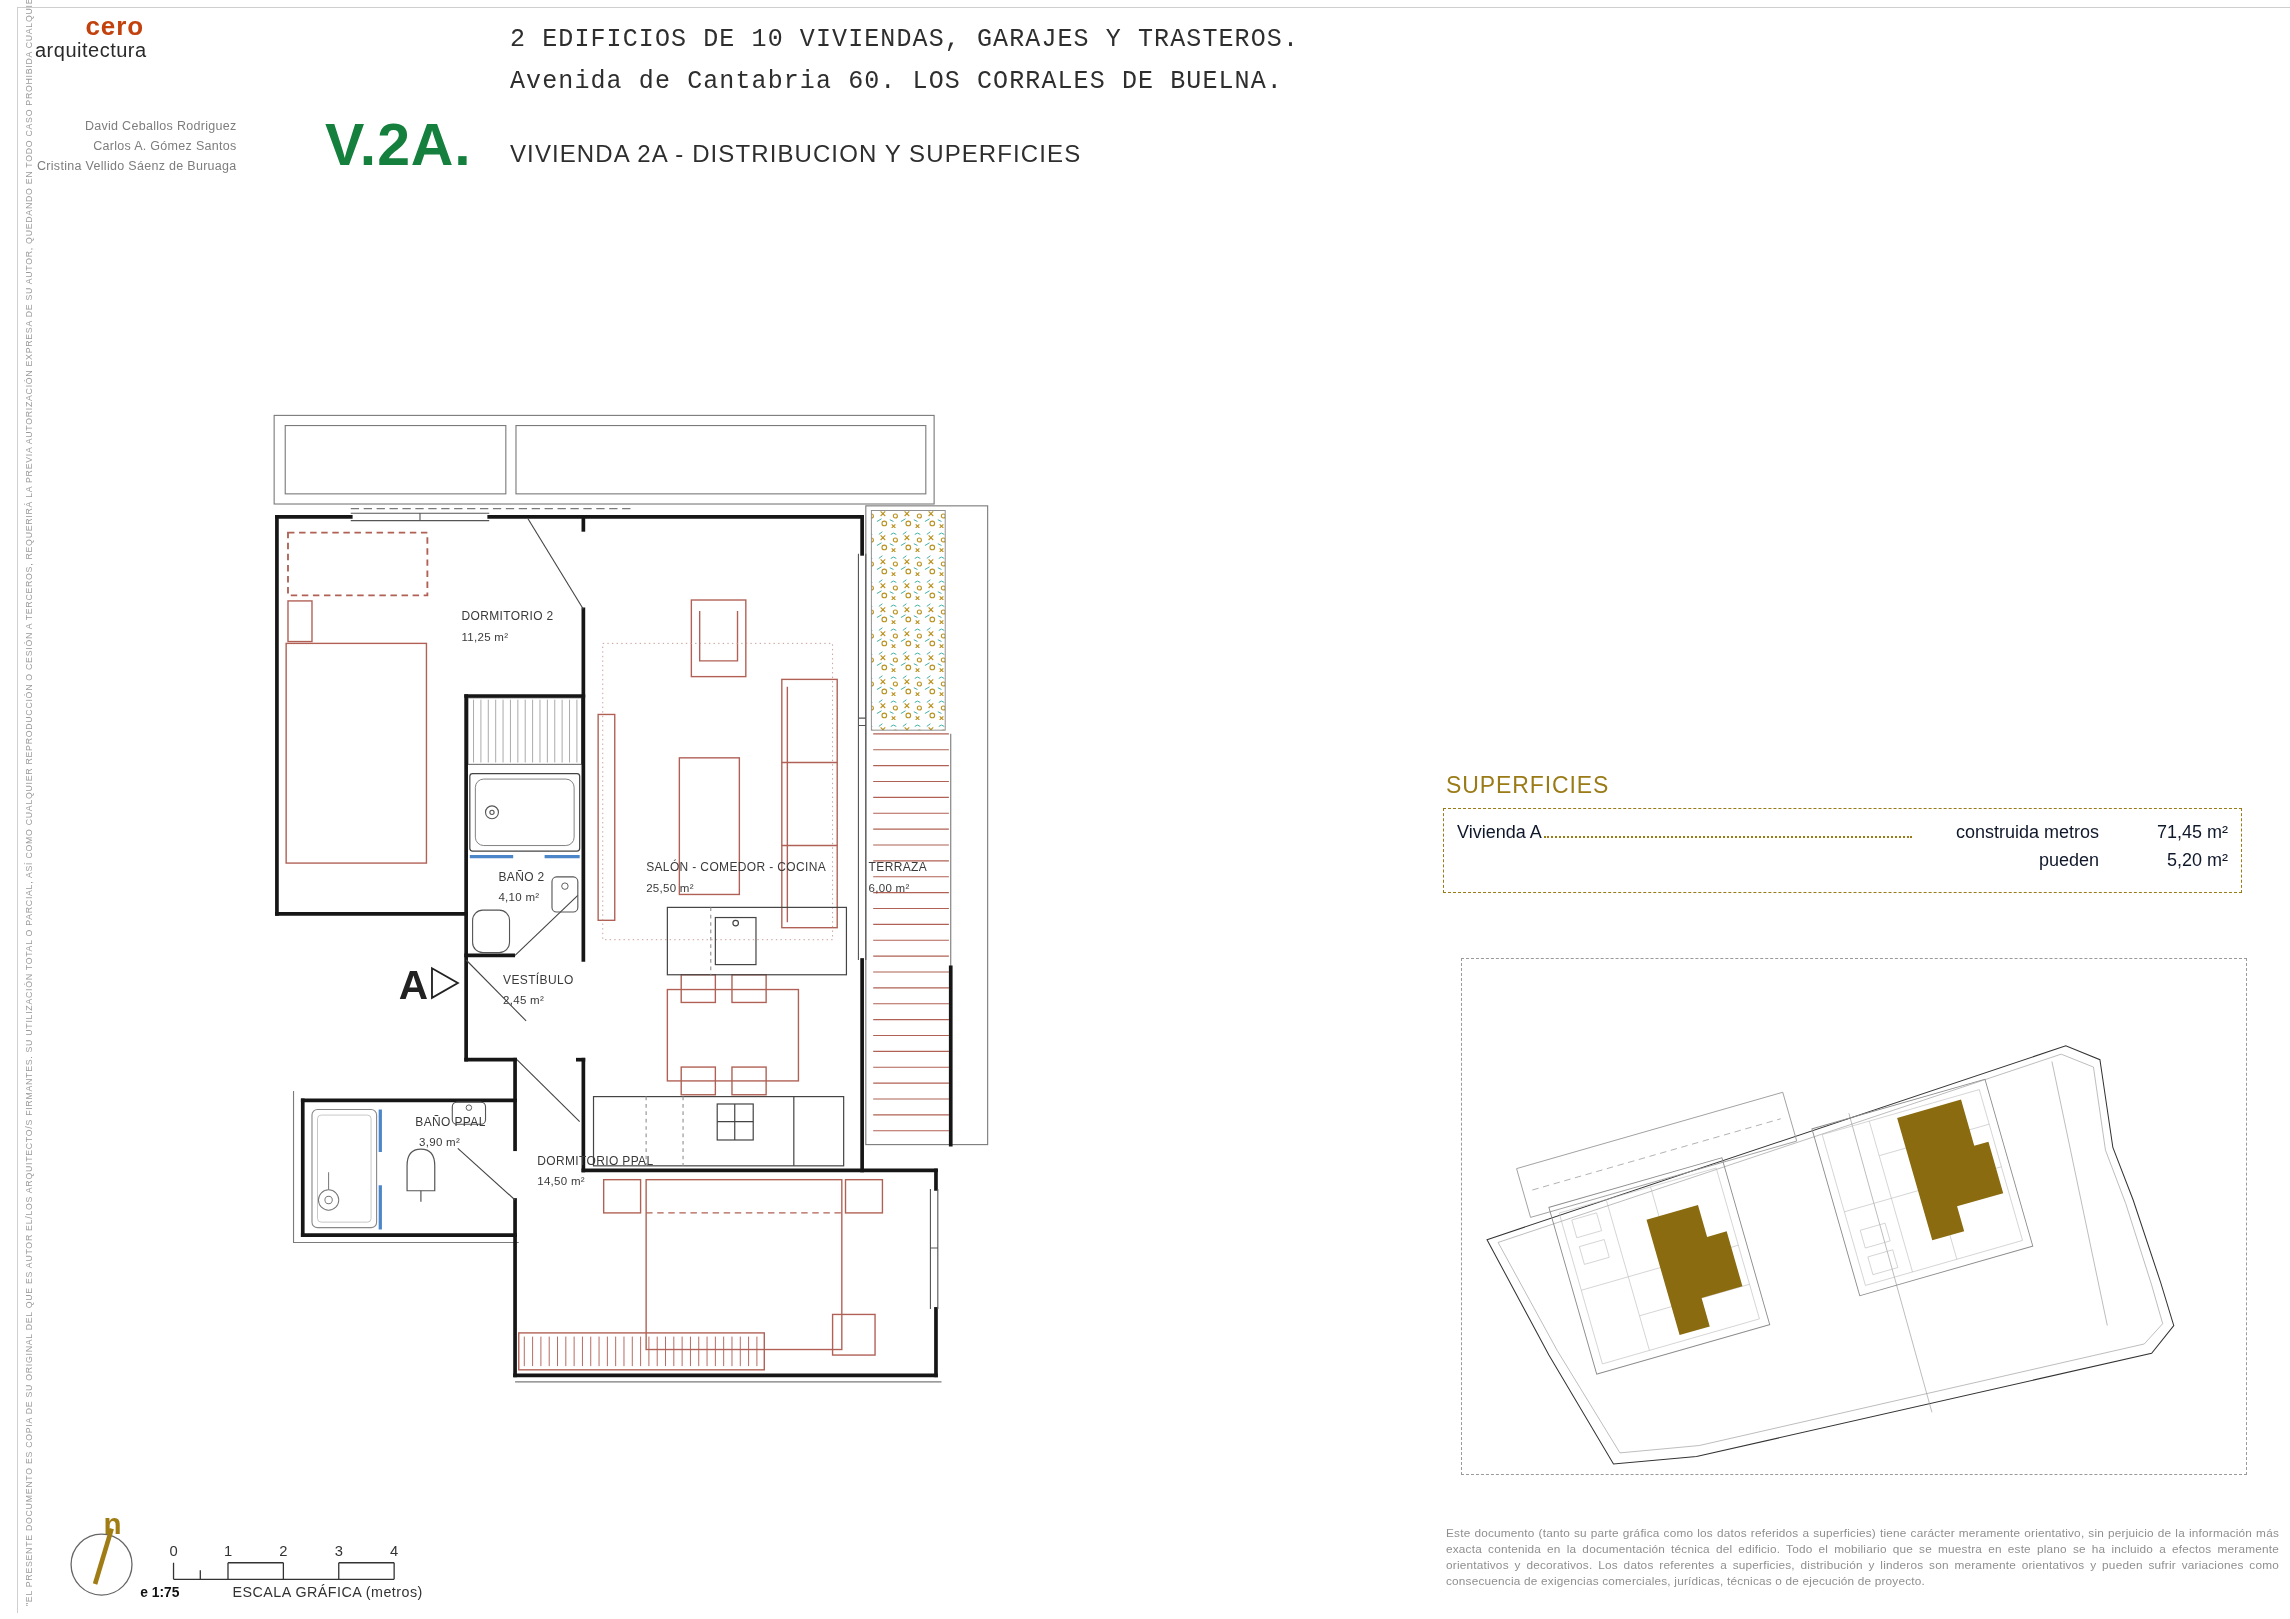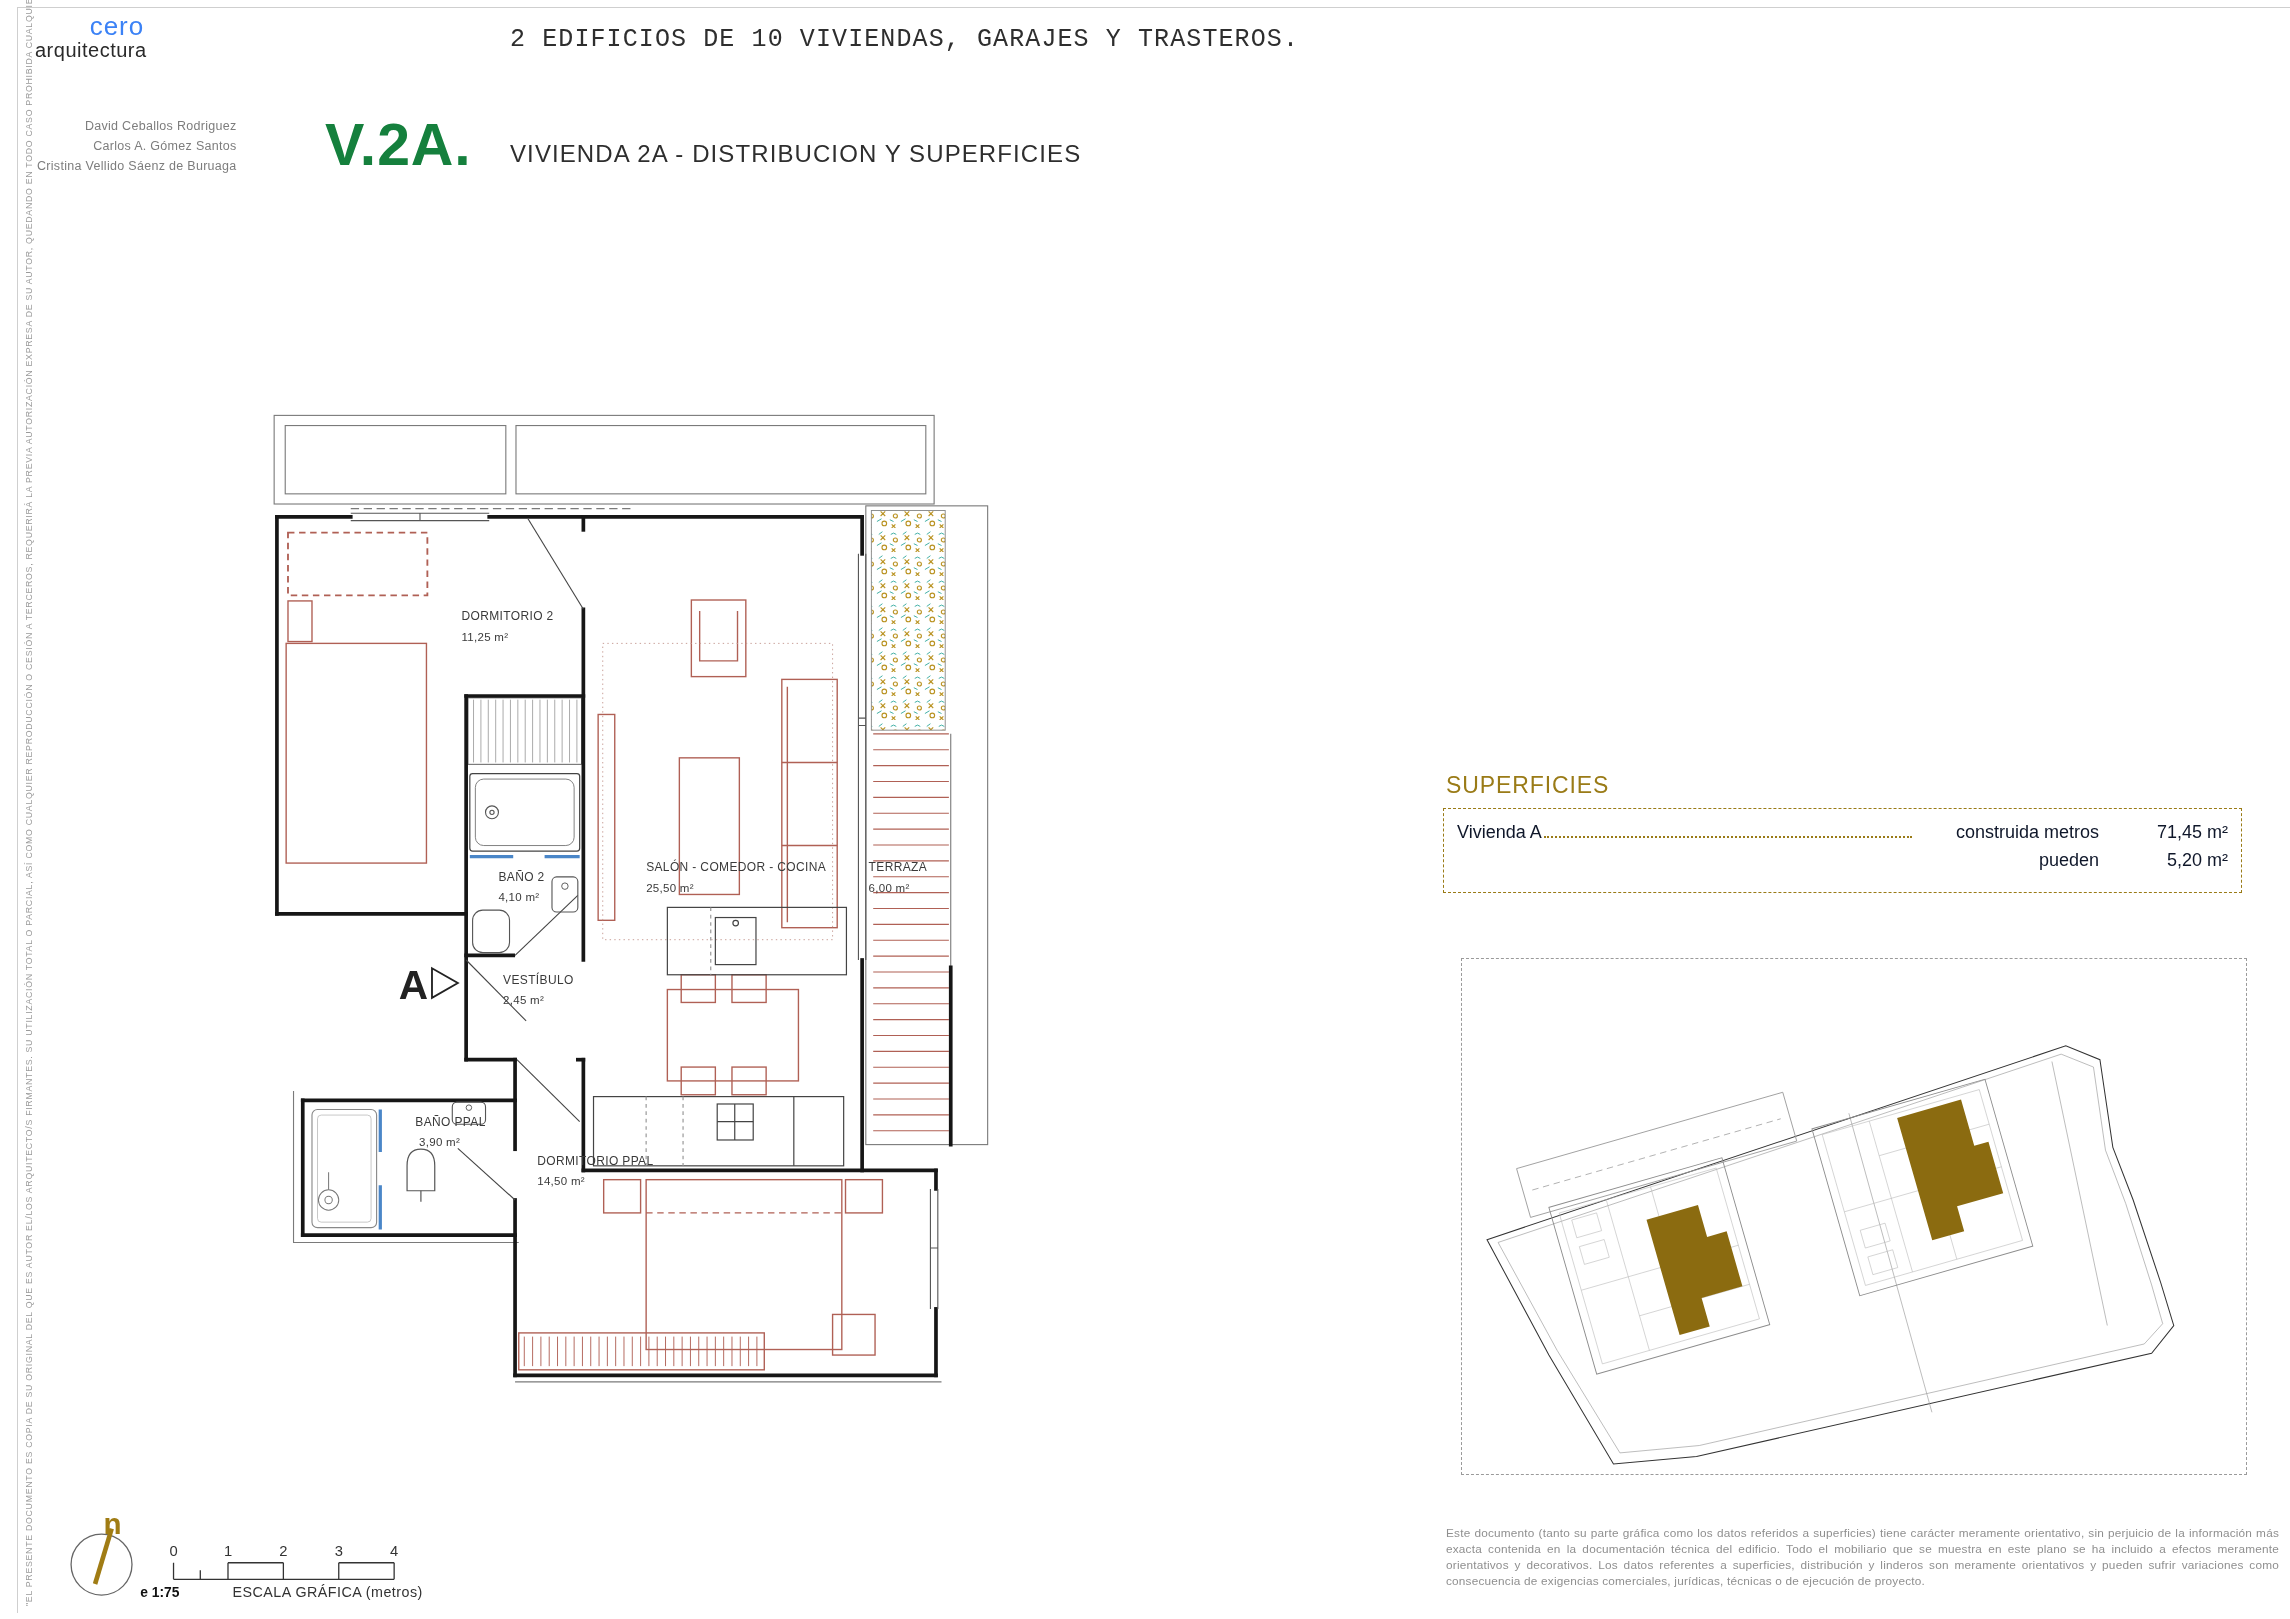--- a/index.html
+++ b/index.html
@@ -6,21 +6,21 @@
   body{
     width:2291px;height:1620px;position:relative;background:#ffffff;
     font-family:"Liberation Sans", sans-serif;color:#333;overflow:hidden;
   }
   
   .sheet-topline{position:absolute;left:16.6px;top:7.4px;width:2274px;height:0;border-top:0.9px solid #cfcfcf;}
   .sheet-leftline{position:absolute;left:16.6px;top:7.4px;width:0;height:1606px;border-left:0.9px solid #cfcfcf;}
 
   
   .logo{position:absolute;left:35px;top:13px;width:109px;text-align:right;line-height:1.05;}
-  .logo .l1{font-size:26px;font-weight:400;color:#3b82f6;letter-spacing:0.9px;}
+  .logo .l1{font-size:26px;font-weight:700;color:#c2410c;letter-spacing:0.9px;}
   .logo .l2{font-size:20px;font-weight:400;color:#2a2a2a;letter-spacing:0.5px;}
   .architects{position:absolute;left:37px;top:116px;font-size:12.5px;color:#7d7d7d;line-height:20px;letter-spacing:0.3px;text-align:right;}
   .sheet-code{position:absolute;left:325px;top:111px;font-size:59px;font-weight:800;color:#15803d;letter-spacing:0.9px;}
   .project{position:absolute;left:510px;top:18.5px;font-size:25px;color:#2e2e2e;letter-spacing:1.1px;line-height:42px;font-weight:400;font-family:Liberation Mono, monospace;}
   .sheet-title{position:absolute;left:510px;top:140px;font-size:24px;color:#2e2e2e;letter-spacing:1.1px;font-weight:400;}
 
   
   .vnote{
     position:absolute;left:24px;top:9.2px;height:1597px;width:14.8px;
     writing-mode:vertical-rl;transform:rotate(180deg);
@@ -70,20 +70,21 @@
   <div class="l2">arquitectura</div>
 </div>
 <div class="architects">
   <div>David Ceballos Rodriguez</div>
   <div>Carlos A. Gómez Santos</div>
   <div>Cristina Vellido Sáenz de Buruaga</div>
 </div>
 <div class="sheet-code">V.2A.</div>
 <div class="project">
   <div>2 EDIFICIOS DE 10 VIVIENDAS, GARAJES Y TRASTEROS.</div>
+  <div>Avenida de Cantabria 60. LOS CORRALES DE BUELNA.</div>
 </div>
 <div class="sheet-title">VIVIENDA 2A -  DISTRIBUCION Y SUPERFICIES</div>
 
 <div class="sup-title">SUPERFICIES</div>
 <div class="sup-box">
   <div class="sup-row">
     <span>Vivienda  A</span>
     <span class="dots"></span>
     <span class="concept">construida metros</span>
     <span class="value">71,45 m²</span>

